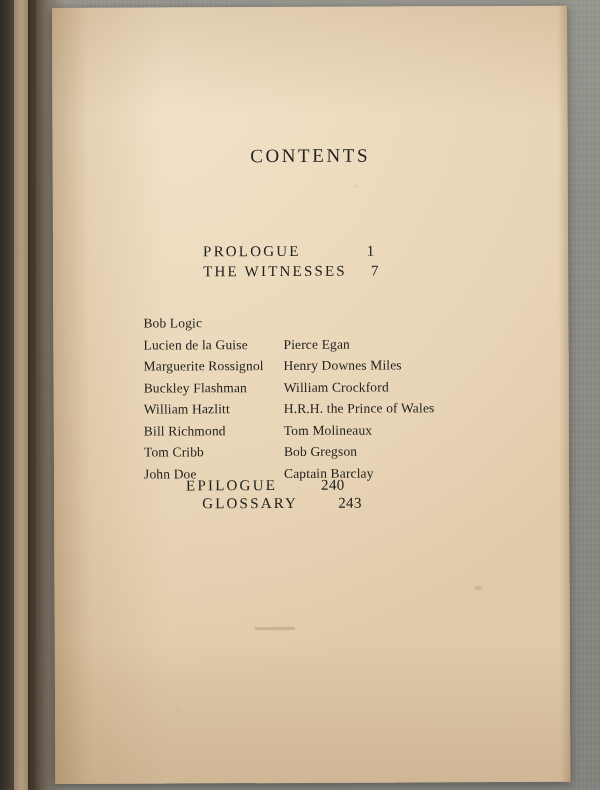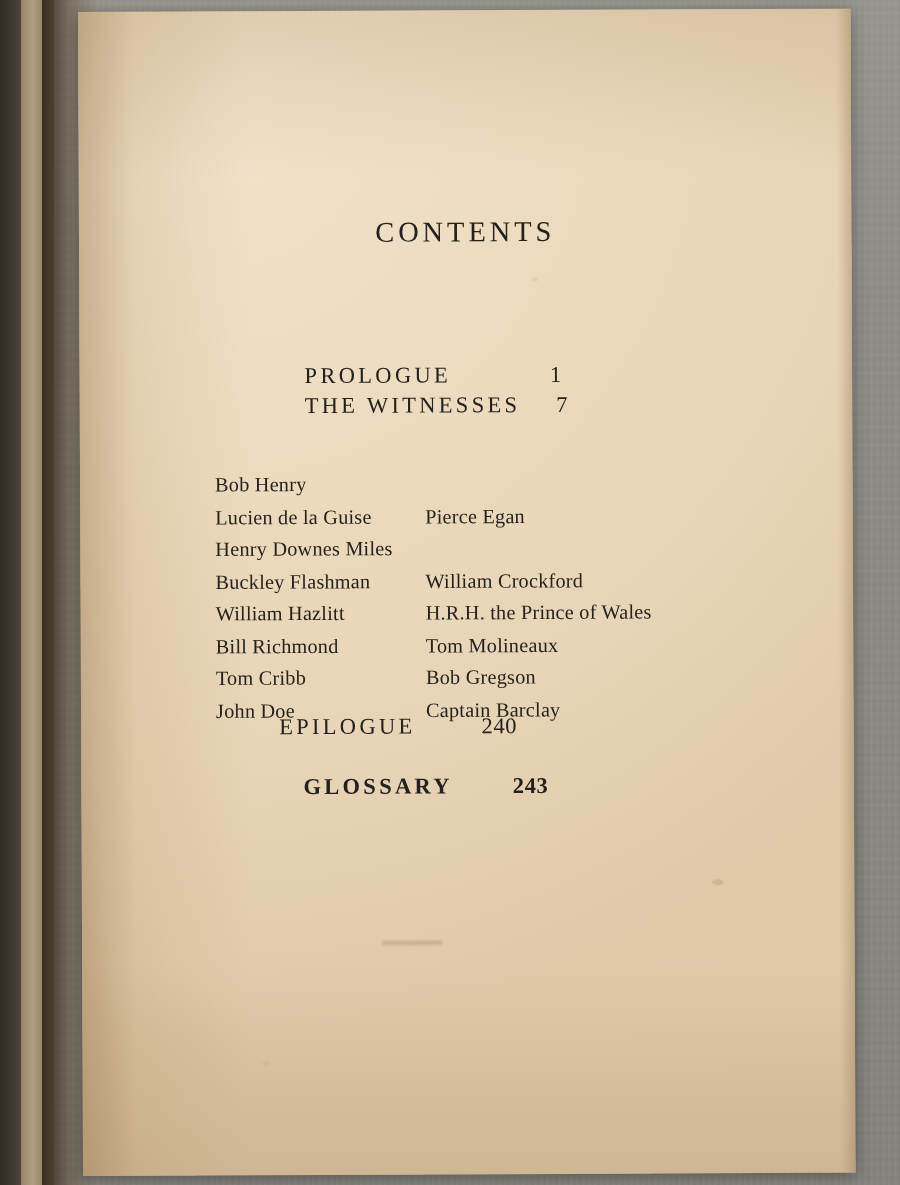--- a/index.html
+++ b/index.html
@@ -147,21 +147,21 @@
     letter-spacing: 0.15px;
     color: #23221f;
     white-space: nowrap;
   }
   .witness-col-a { width: 140px; }
   .witness-col-b { width: 230px; }
 
   #epilogue-line { top: 470px; left: 132px; }
   #epilogue-line .entry-page { margin-left: 44px; }
 
-  #glossary-line { top: 510px; left: 148px; font-weight: bold; }
+  #glossary-line { top: 488px; left: 148px; }
   #glossary-line .entry-page { margin-left: 40px; }
 
   
   .showthrough {
     position: absolute;
     left: 200px;
     top: 620px;
     width: 40px;
     height: 3px;
     background: rgba(110, 85, 55, 0.22);
@@ -198,27 +198,28 @@
         <span class="entry-page">1</span>
       </div>
 
       <div class="entry-line" id="witnesses-line">
         <span class="entry-label">THE WITNESSES</span>
         <span class="entry-page">7</span>
       </div>
 
       <div class="witness-table">
         <div class="witness-row">
-          <span class="witness-col-b">Bob Henry</span>
+          <span class="witness-col-b">Bob Logic</span>
         </div>
         <div class="witness-row">
           <span class="witness-col-a">Lucien de la Guise</span>
           <span class="witness-col-b">Pierce Egan</span>
         </div>
         <div class="witness-row">
+          <span class="witness-col-a">Marguerite Rossignol</span>
           <span class="witness-col-b">Henry Downes Miles</span>
         </div>
         <div class="witness-row">
           <span class="witness-col-a">Buckley Flashman</span>
           <span class="witness-col-b">William Crockford</span>
         </div>
         <div class="witness-row">
           <span class="witness-col-a">William Hazlitt</span>
           <span class="witness-col-b">H.R.H. the Prince of Wales</span>
         </div>

